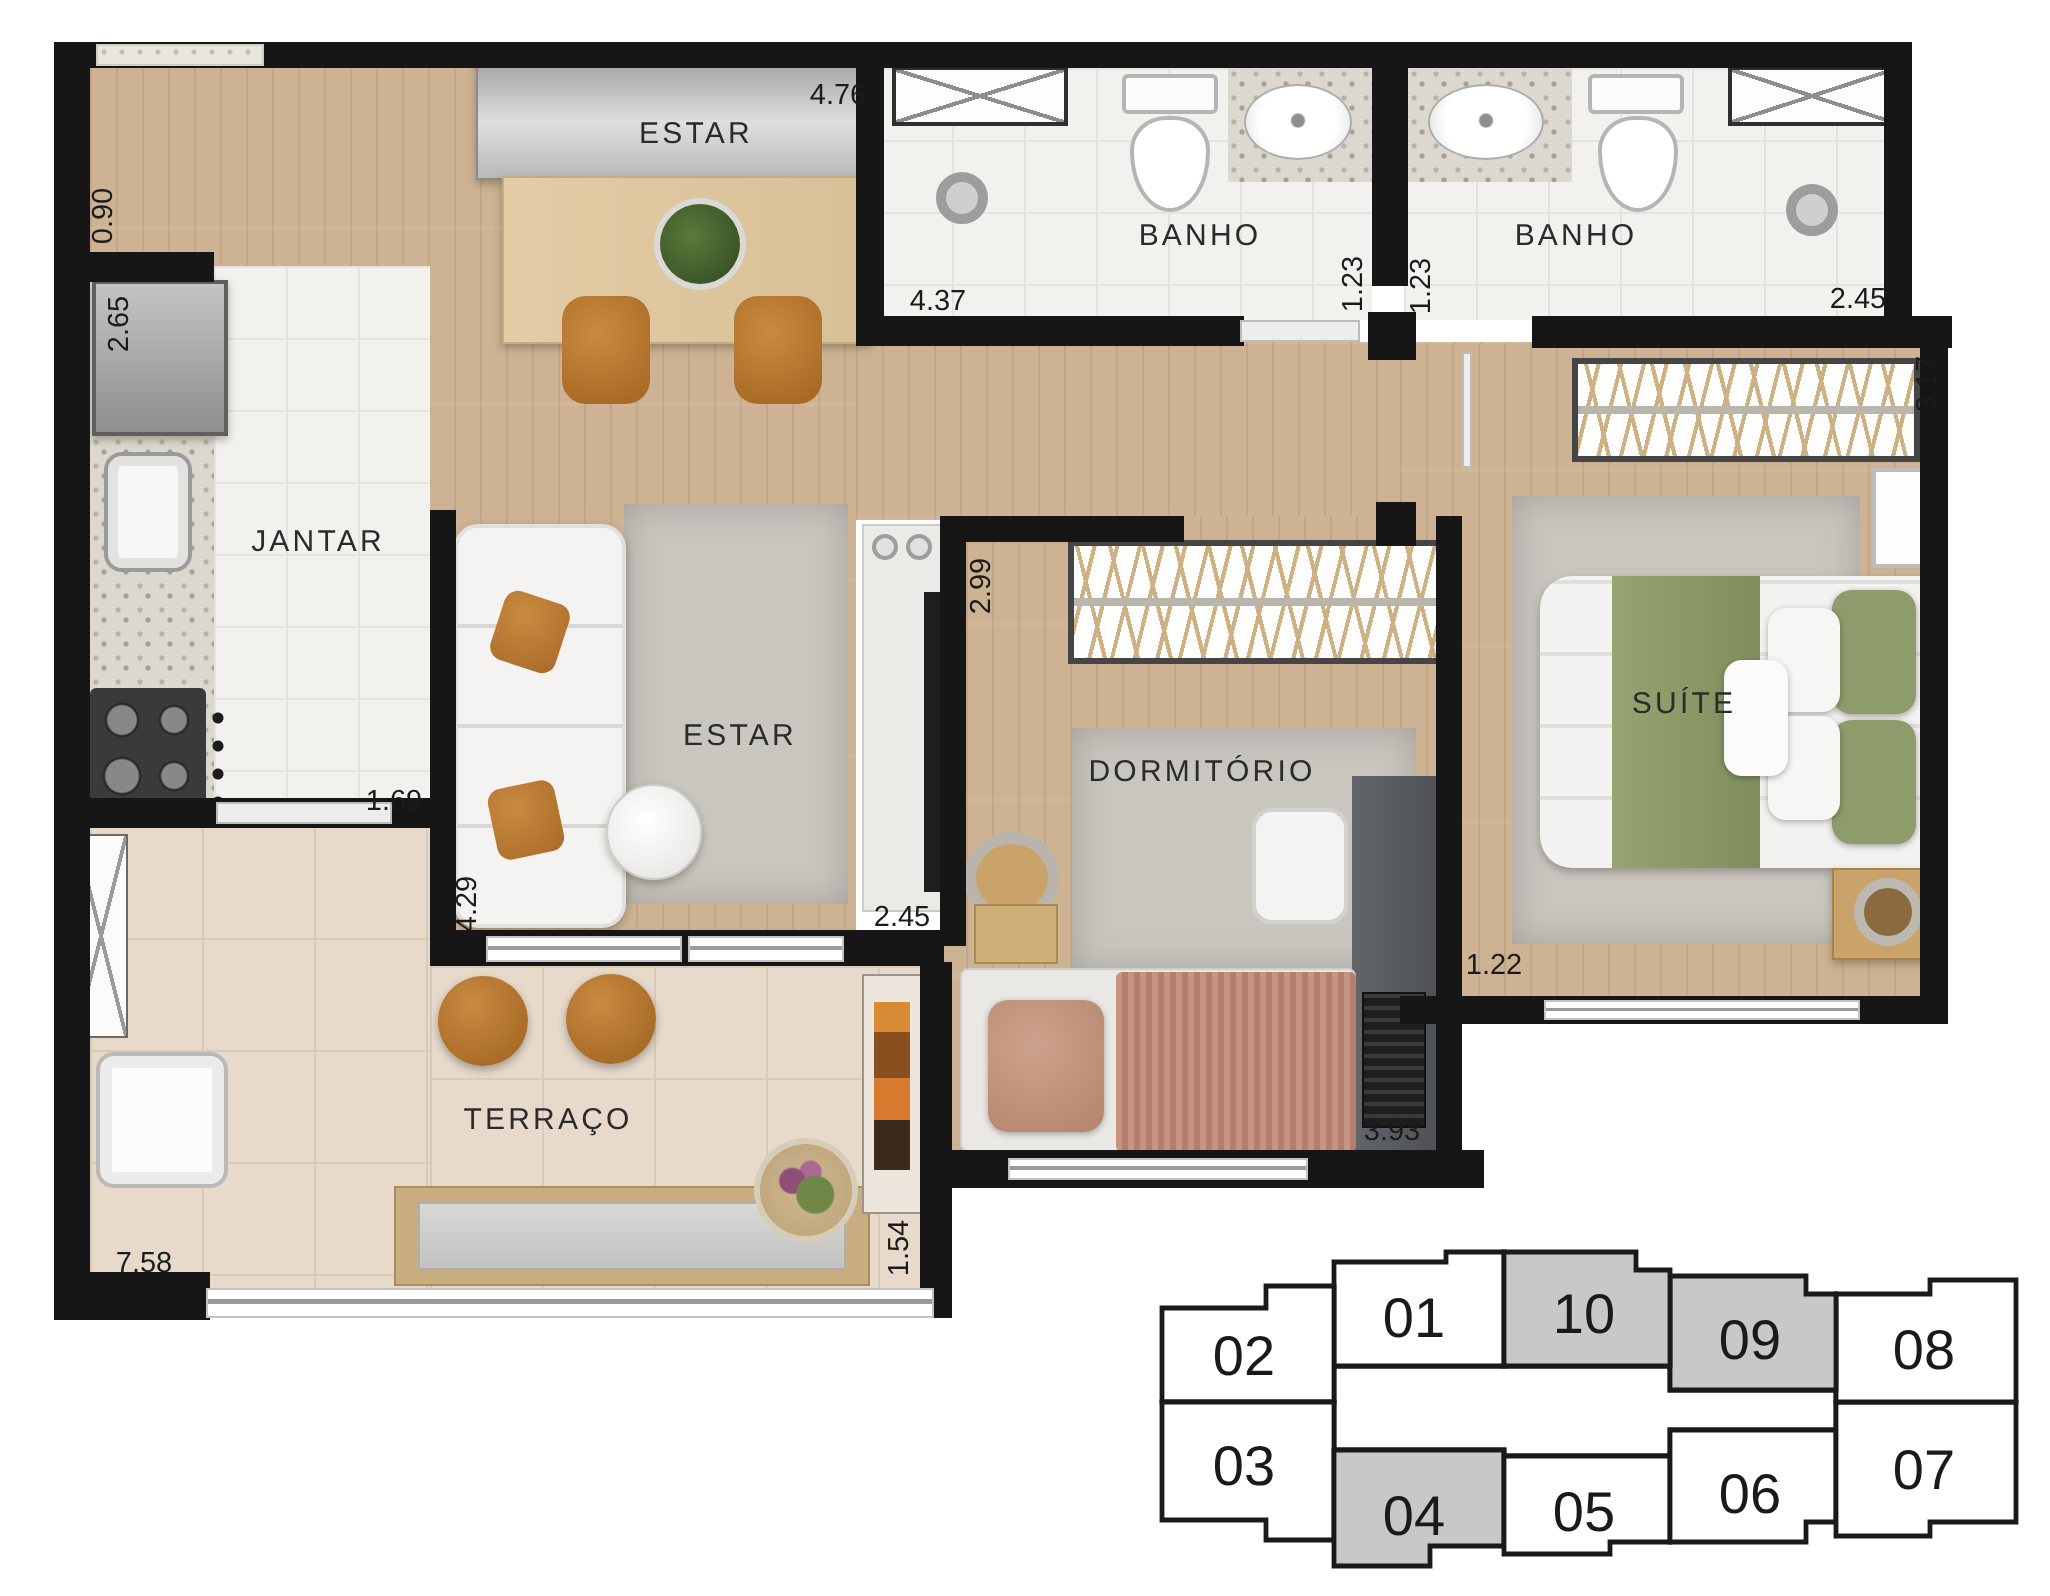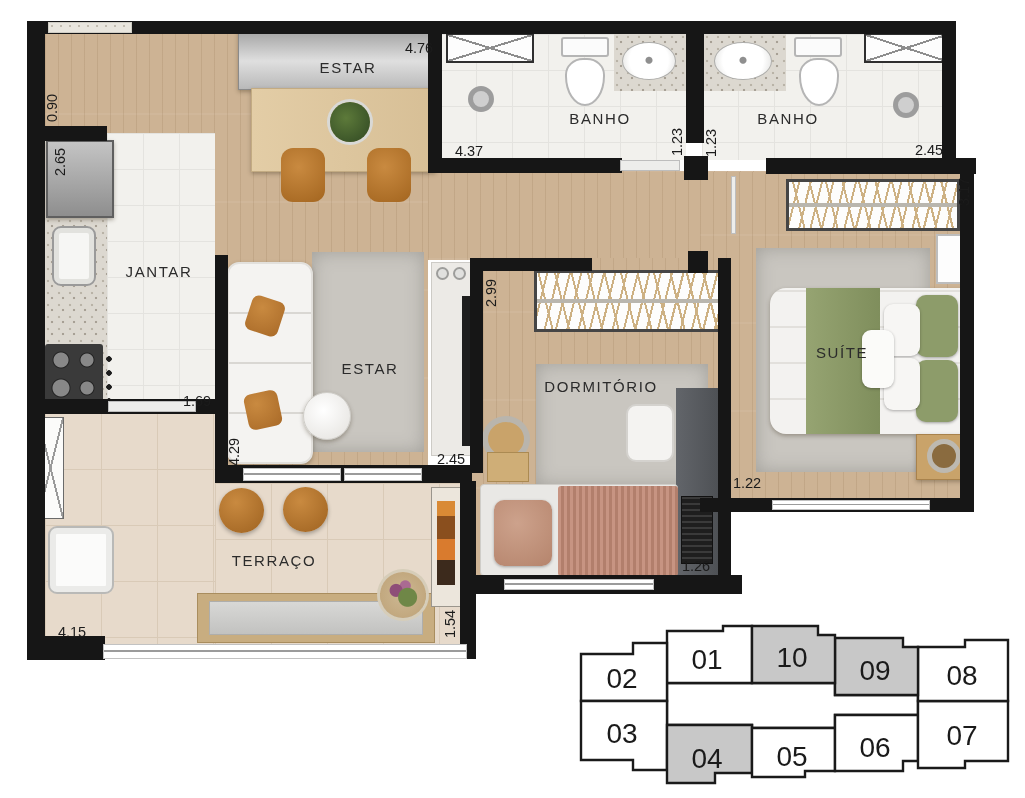--- a/index.html
+++ b/index.html
@@ -190,22 +190,22 @@
     <span class="dim" style="left:469px;top:151px;">4.37</span>
     <span class="dim rot" style="left:677px;top:142px;">1.23</span>
     <span class="dim rot" style="left:711px;top:143px;">1.23</span>
     <span class="dim" style="left:929px;top:150px;">2.45</span>
     <span class="dim rot" style="left:964px;top:192px;">3.17</span>
     <span class="dim" style="left:197px;top:373px;margin-top:28px;">1.69</span>
     <span class="dim rot" style="left:491px;top:293px;">2.99</span>
     <span class="dim rot" style="left:234px;top:452px;">4.29</span>
     <span class="dim" style="left:451px;top:459px;">2.45</span>
     <span class="dim" style="left:747px;top:483px;">1.22</span>
-    <span class="dim" style="left:696px;top:566px;">1.26</span>
-    <span class="dim" style="left:72px;top:632px;">4.15</span>
+    <span class="dim" style="left:696px;top:566px;">3.93</span>
+    <span class="dim" style="left:72px;top:632px;">7.58</span>
     <span class="dim rot" style="left:450px;top:624px;">1.54</span>
   </div>
 
   <svg id="keyplan" style="left:573px;top:623px;" width="452" height="172" viewBox="0 0 452 172" xmlns="http://www.w3.org/2000/svg">
       <path d="M94,60 H262 V72 H345 V92 H262 V105 H179 V102 H94 Z" fill="#ffffff" stroke="#1a1a1a" stroke-width="2.4"></path>
       <path d="M94,8 H150 V3 H179 V60 H94 Z" fill="#ffffff" stroke="#1a1a1a" stroke-width="2.4"></path>
       <text x="134" y="36" text-anchor="middle" dominant-baseline="central" font-family="&quot;Liberation Sans&quot;, sans-serif" font-size="28" fill="#1a1a1a">01</text>
       <path d="M8,31 H60 V20 H94 V78 H8 Z" fill="#ffffff" stroke="#1a1a1a" stroke-width="2.4"></path>
       <text x="49" y="55" text-anchor="middle" dominant-baseline="central" font-family="&quot;Liberation Sans&quot;, sans-serif" font-size="28" fill="#1a1a1a">02</text>
       <path d="M8,78 H94 V147 H60 V137 H8 Z" fill="#ffffff" stroke="#1a1a1a" stroke-width="2.4"></path>

